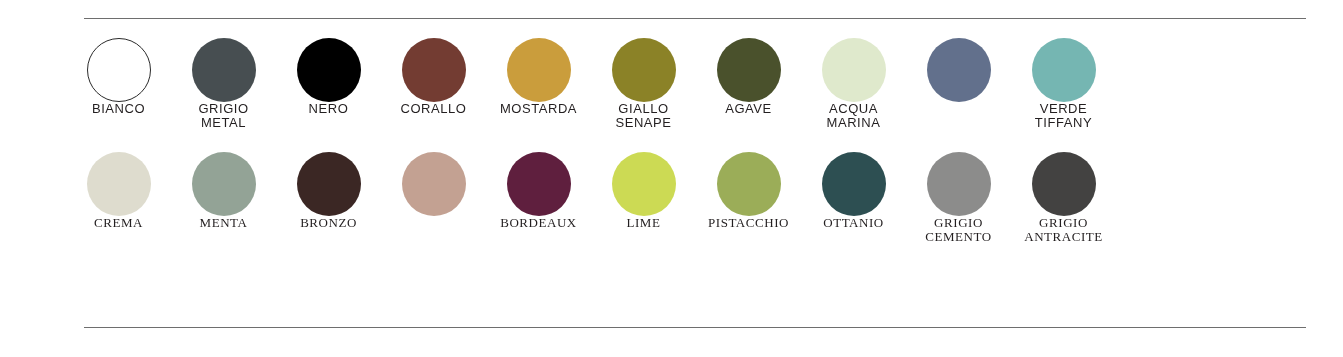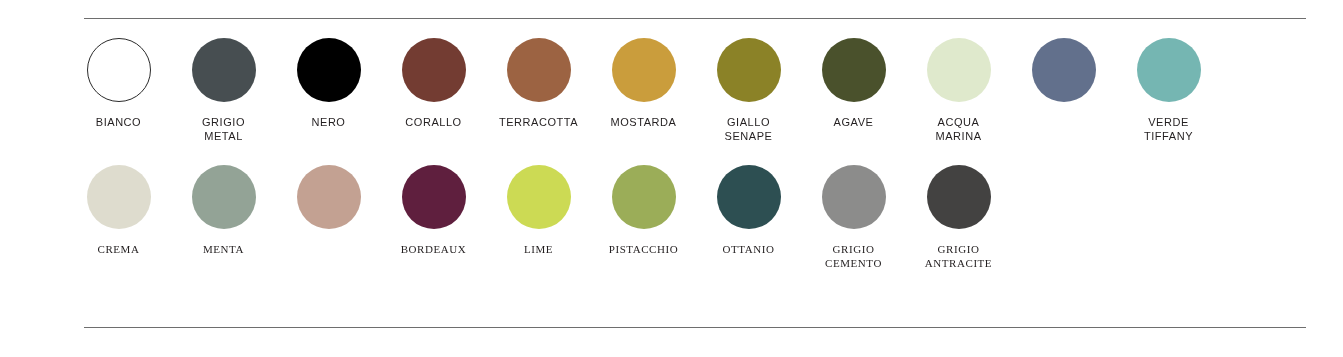--- a/index.html
+++ b/index.html
@@ -54,22 +54,22 @@
   .swatch-disc {
     width: 64px;
     height: 64px;
     border-radius: 50%;
     box-sizing: border-box;
   }
   .swatch-disc.outlined {
     border: 1px solid #2b2b2b;
   }
   .swatch-label {
-    margin-top: 13px;
-    font-size: 11px;
+    margin-top: 0;
+    font-size: 13px;
     line-height: 14px;
     letter-spacing: 0.55px;
     color: #231f20;
     text-align: center;
     text-transform: uppercase;
     white-space: pre-line;
     width: 105px;
   }
 </style>
 </head>
@@ -89,24 +89,20 @@
           <div class="swatch-label">GRIGIO
 METAL</div>
         </div>
         <div class="swatch">
           <div class="swatch-disc" style="background-color: rgb(0, 0, 0);"></div>
           <div class="swatch-label">NERO</div>
         </div>
         <div class="swatch">
           <div class="swatch-disc" style="background-color: rgb(115, 60, 50);"></div>
           <div class="swatch-label">CORALLO</div>
-        </div>
-        <div class="swatch">
-          <div class="swatch-disc" style="background-color: rgb(156, 99, 66);"></div>
-          <div class="swatch-label">TERRACOTTA</div>
         </div>
         <div class="swatch">
           <div class="swatch-disc" style="background-color: rgb(202, 157, 60);"></div>
           <div class="swatch-label">MOSTARDA</div>
         </div>
         <div class="swatch">
           <div class="swatch-disc" style="background-color: rgb(139, 130, 39);"></div>
           <div class="swatch-label">GIALLO
 SENAPE</div>
         </div>
@@ -131,20 +127,24 @@
     <div class="swatch-row swatch-row-2">
         <div class="swatch">
           <div class="swatch-disc" style="background-color: rgb(222, 220, 206);"></div>
           <div class="swatch-label">CREMA</div>
         </div>
         <div class="swatch">
           <div class="swatch-disc" style="background-color: rgb(147, 163, 150);"></div>
           <div class="swatch-label">MENTA</div>
         </div>
         <div class="swatch">
+          <div class="swatch-disc" style="background-color: rgb(59, 39, 36);"></div>
+          <div class="swatch-label">BRONZO</div>
+        </div>
+        <div class="swatch">
           <div class="swatch-disc" style="background-color: rgb(195, 161, 146);"></div>
         </div>
         <div class="swatch">
           <div class="swatch-disc" style="background-color: rgb(95, 31, 62);"></div>
           <div class="swatch-label">BORDEAUX</div>
         </div>
         <div class="swatch">
           <div class="swatch-disc" style="background-color: rgb(204, 218, 84);"></div>
           <div class="swatch-label">LIME</div>
         </div>

